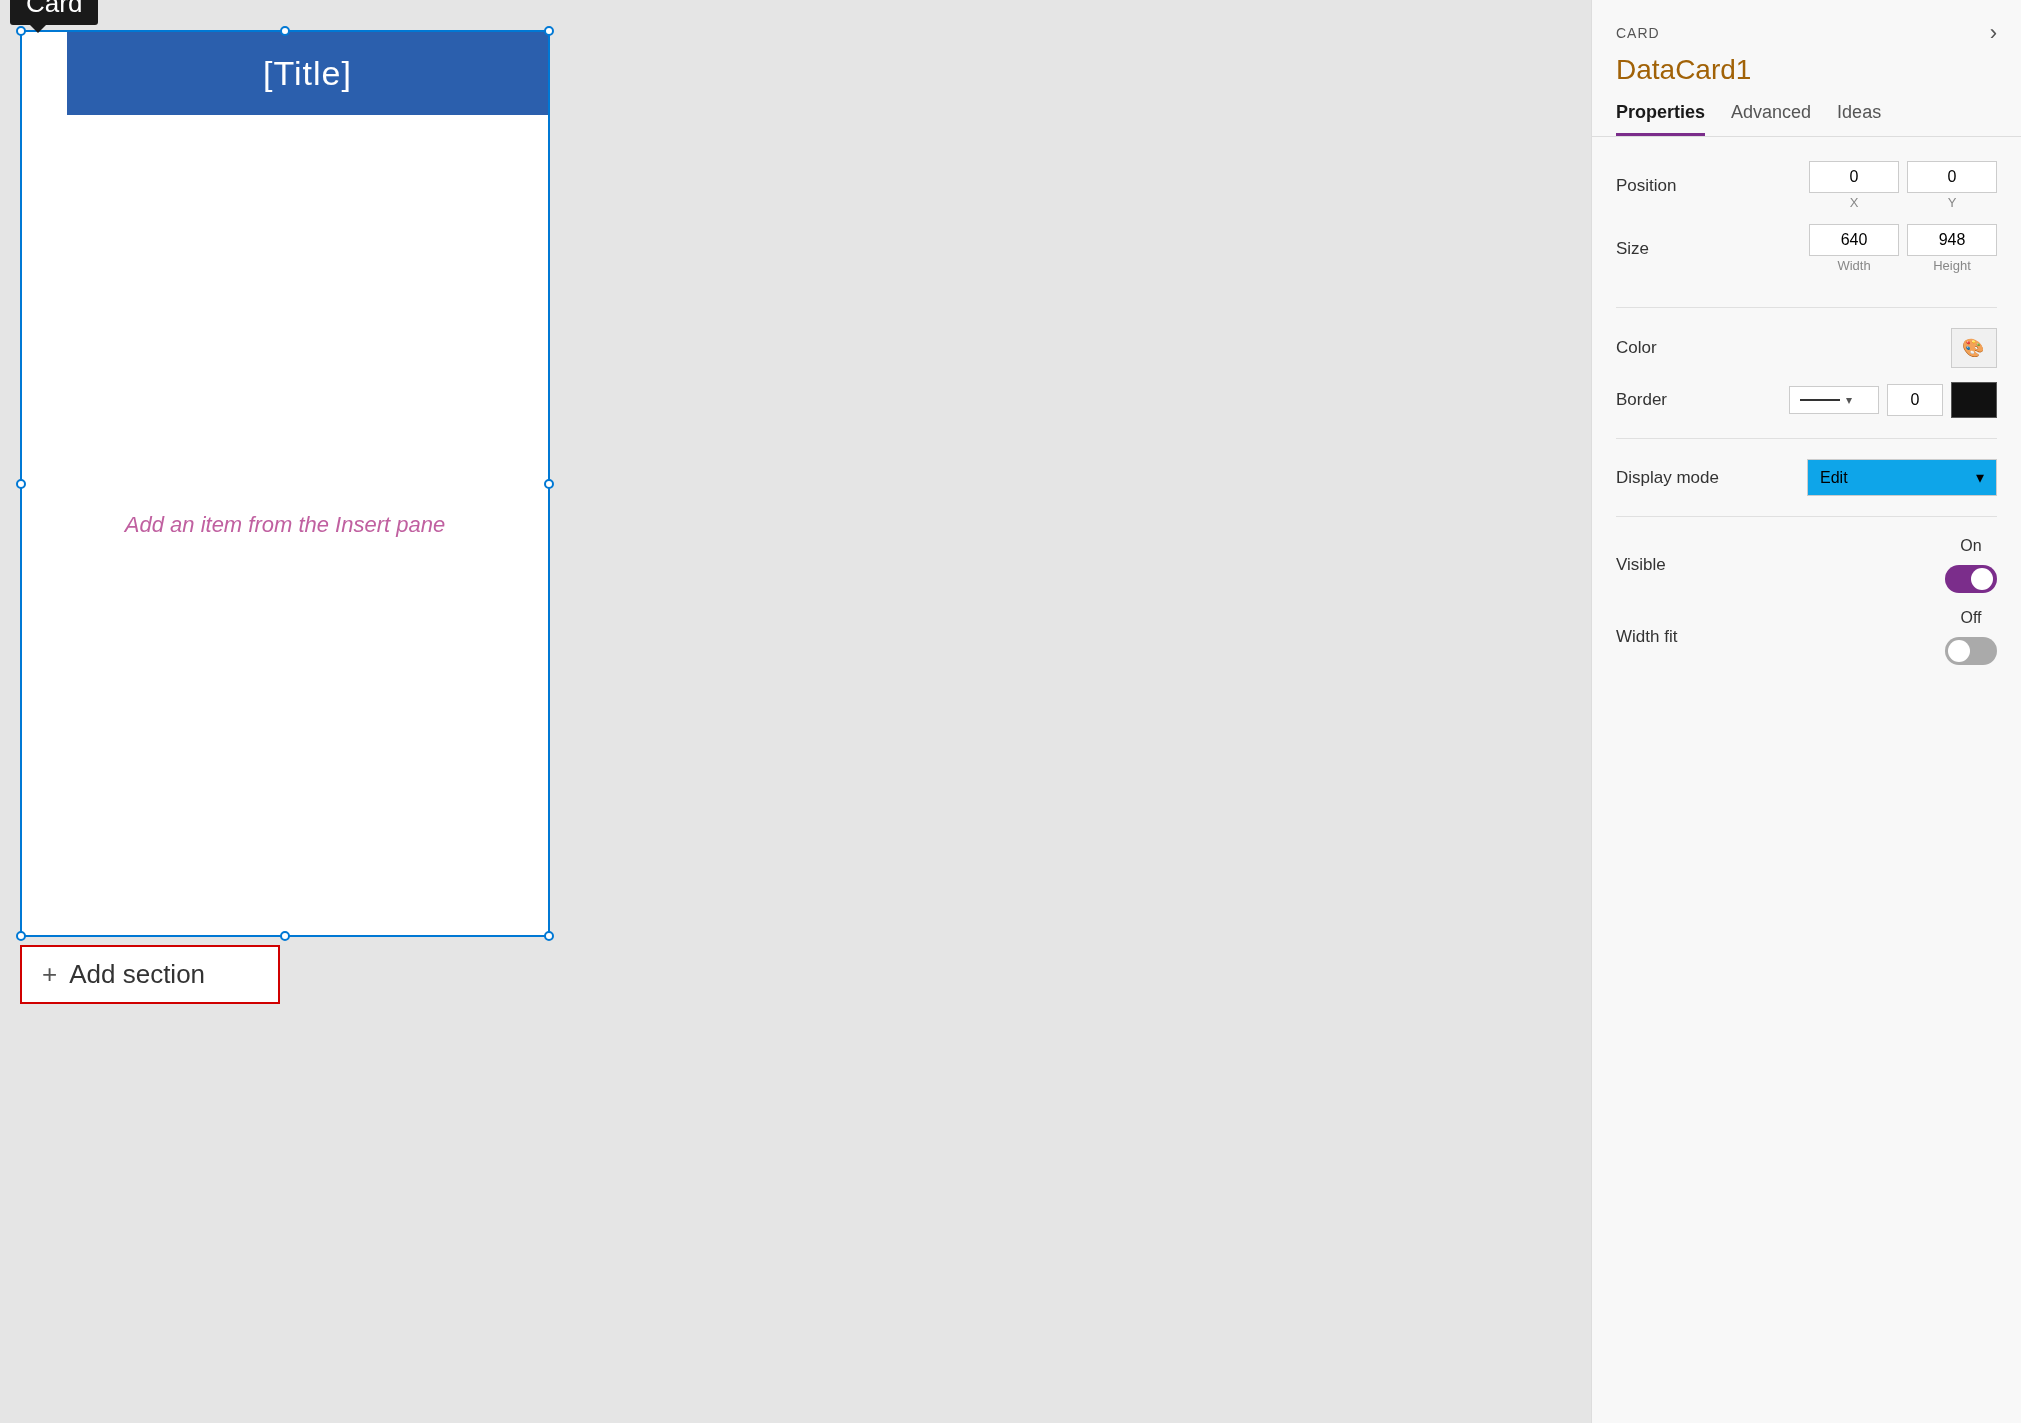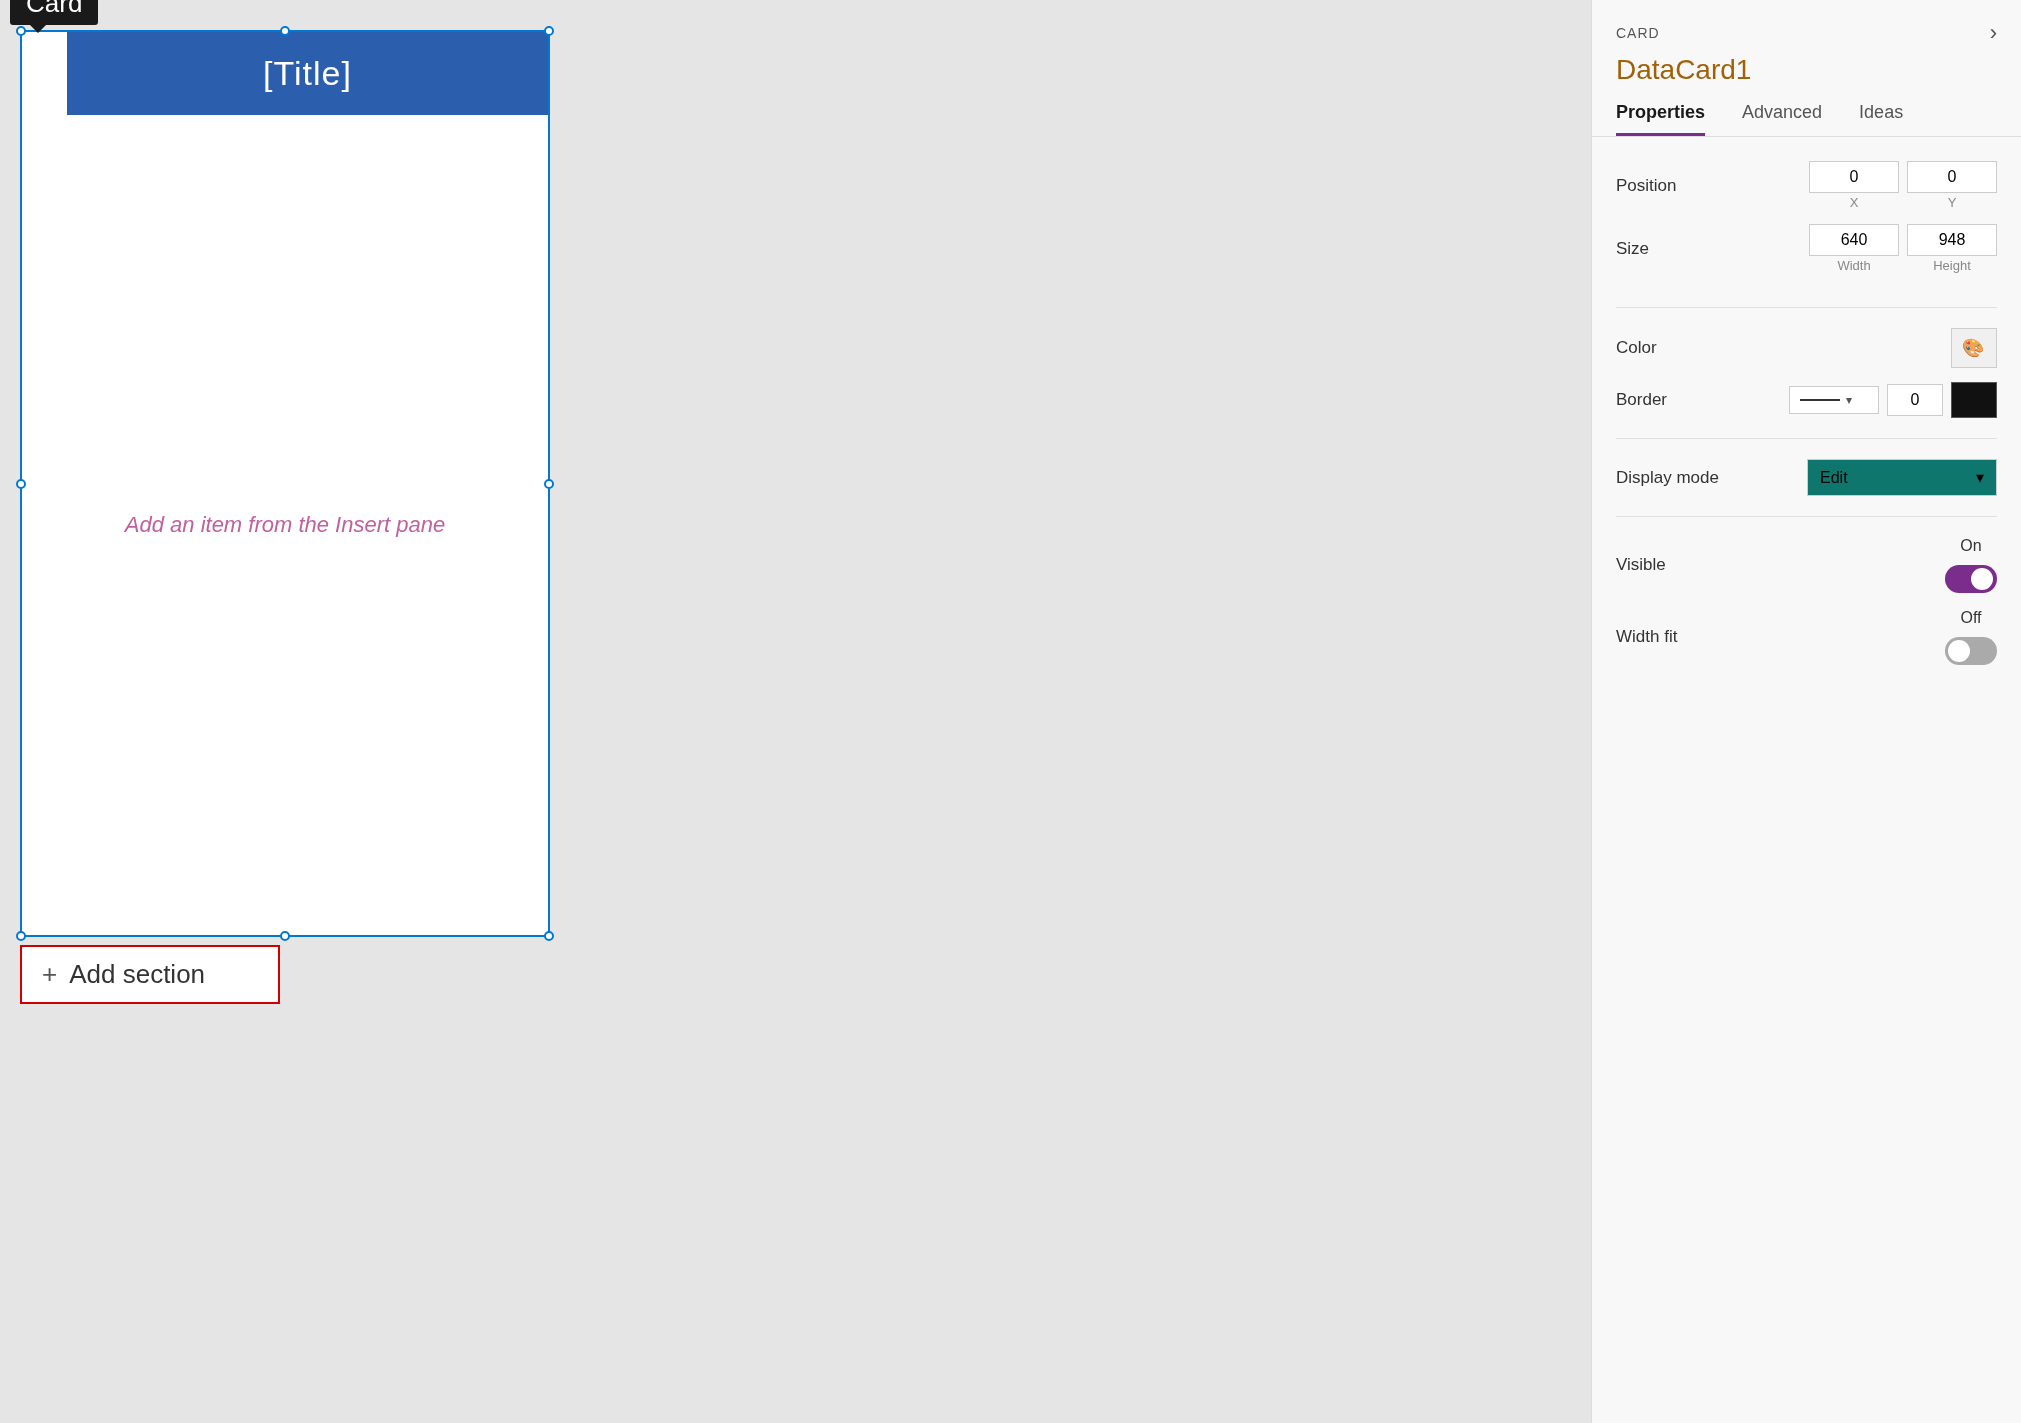--- a/index.html
+++ b/index.html
@@ -168,21 +168,21 @@
       color: #a16207;
       padding: 8px 24px 0 24px;
     }
 
     
     .panel-tabs {
       display: flex;
       padding: 0 24px;
       margin-top: 16px;
       border-bottom: 1px solid #ddd;
-      gap: 37px;
+      gap: 26px;
     }
 
     .panel-tab {
       font-size: 18px;
       padding-bottom: 10px;
       cursor: pointer;
       color: #555;
       border-bottom: 3px solid transparent;
     }
 
@@ -314,21 +314,21 @@
       align-items: center;
       justify-content: space-between;
       margin-bottom: 16px;
     }
 
     .display-mode-select {
       display: flex;
       align-items: center;
       justify-content: space-between;
       border: 1px solid #ccc;
-      background: #0f766e;
+      background: #0ea5e9;
       padding: 8px 12px;
       font-size: 16px;
       cursor: pointer;
       width: 190px;
     }
 
     
     .toggle-row {
       display: flex;
       align-items: center;

